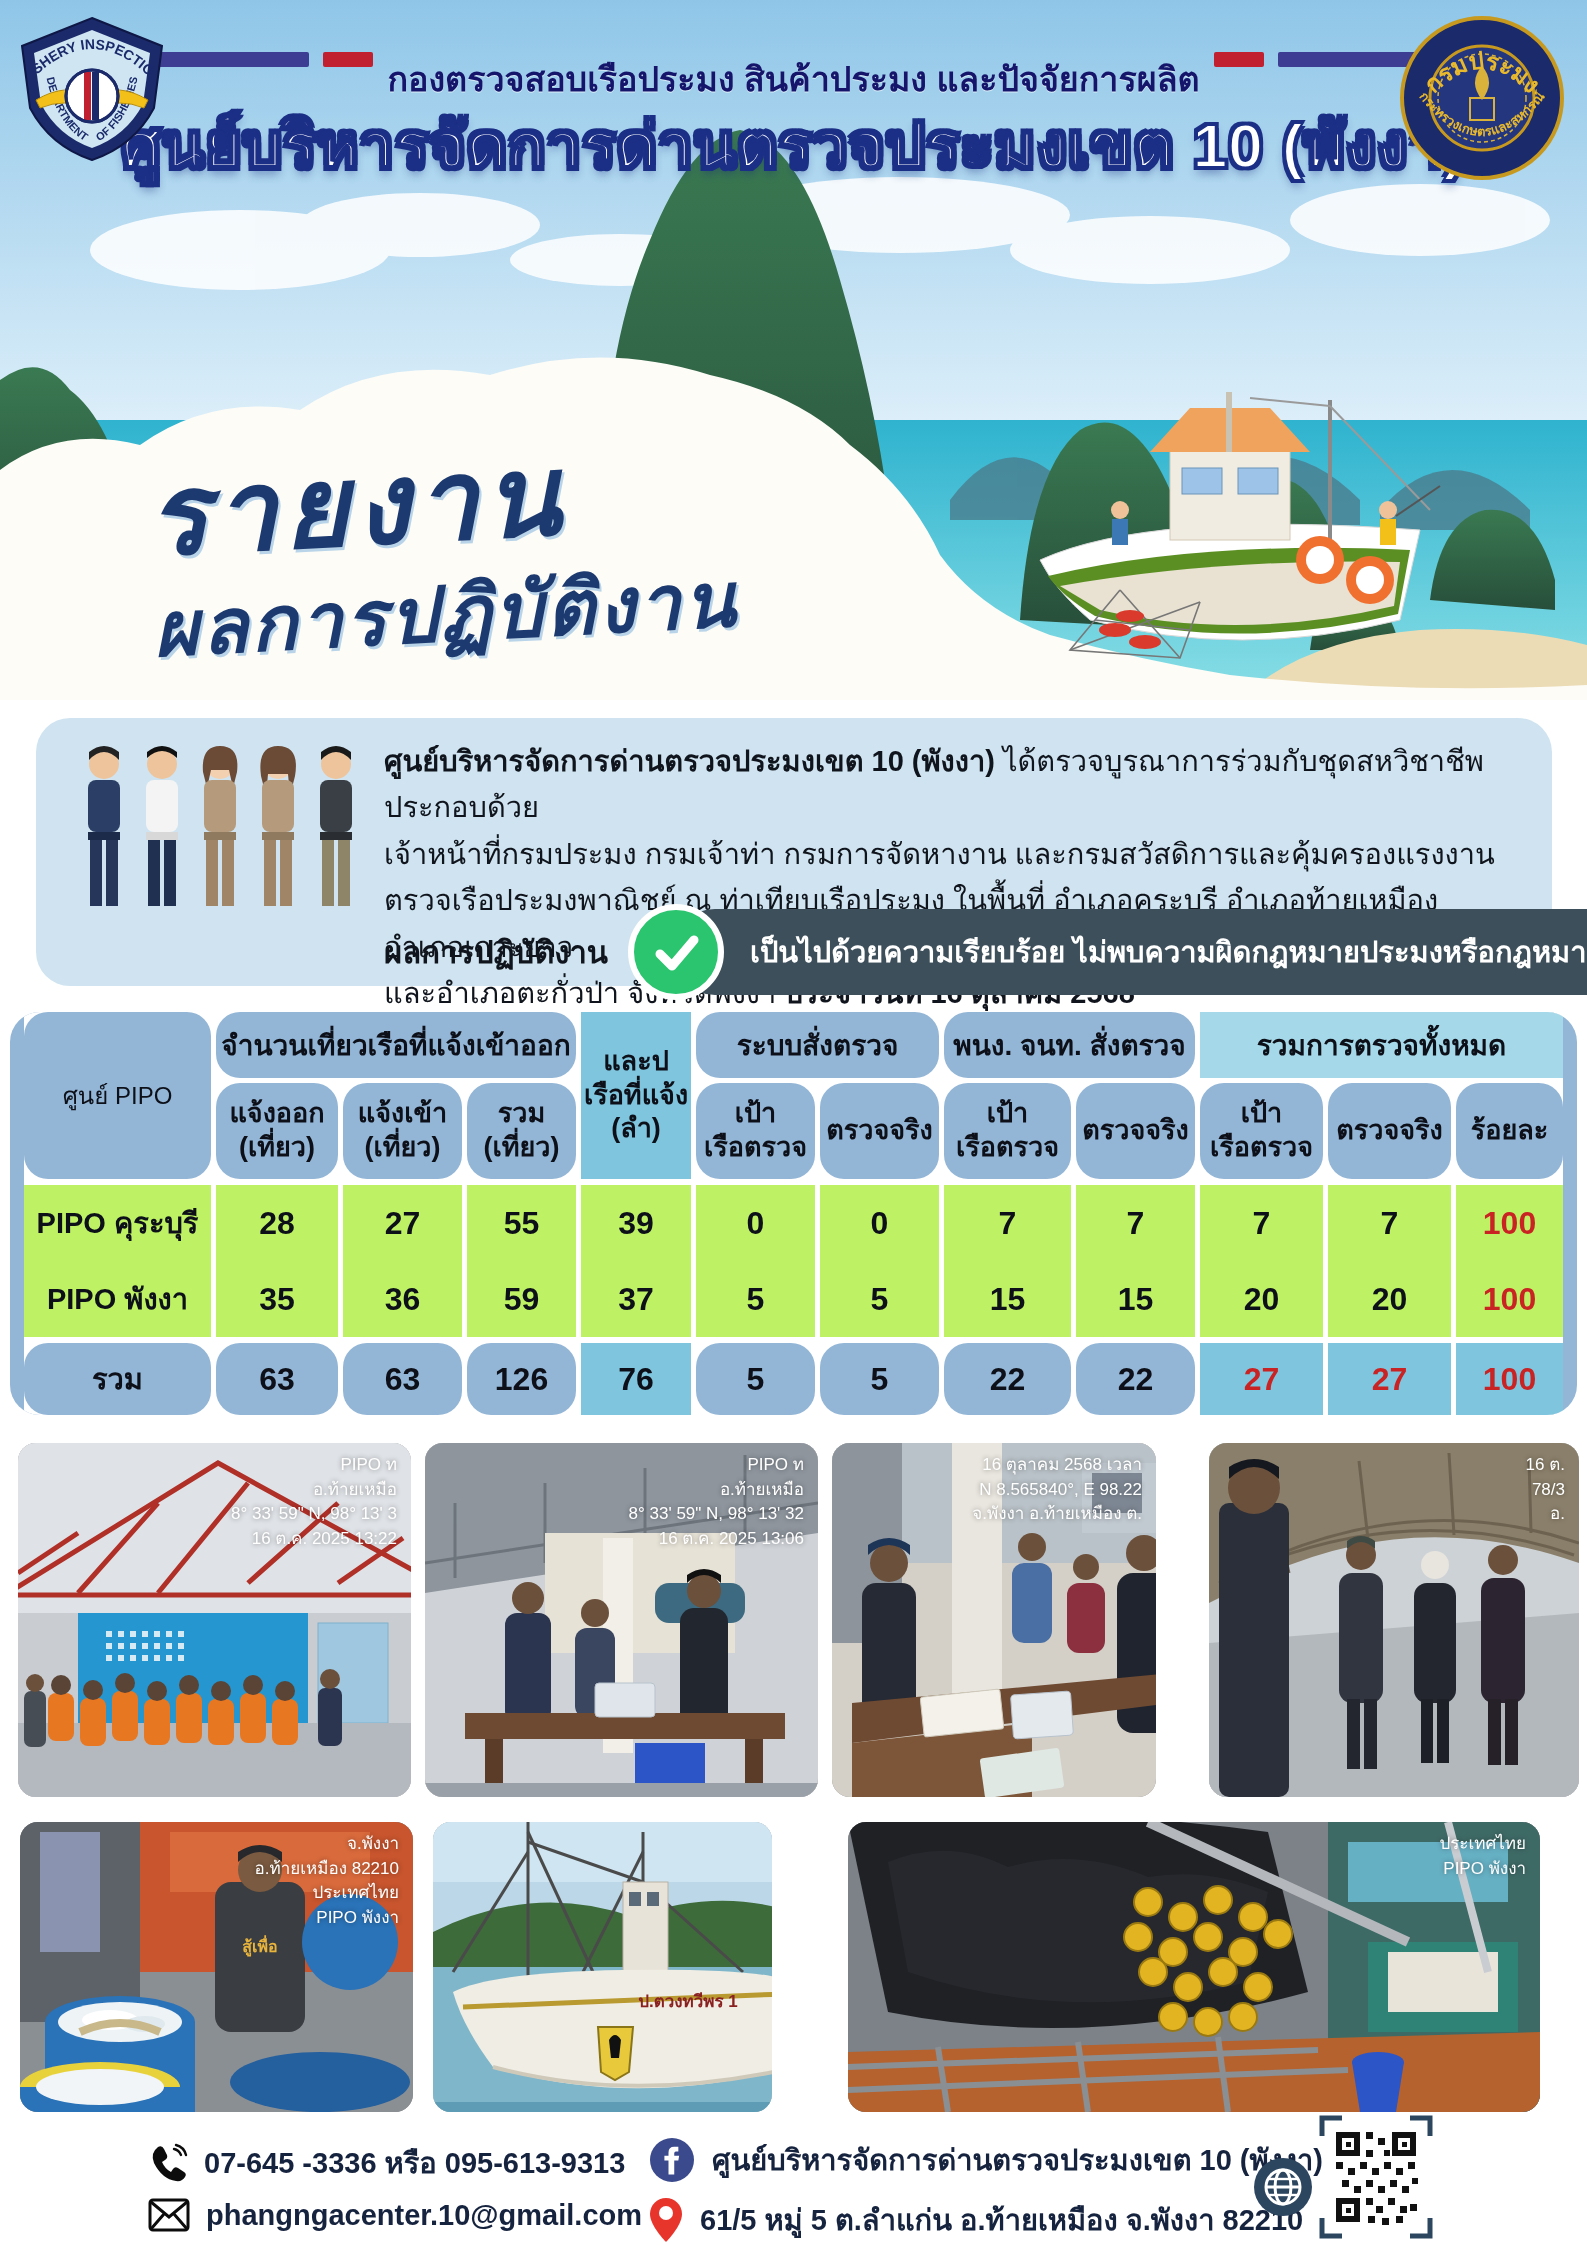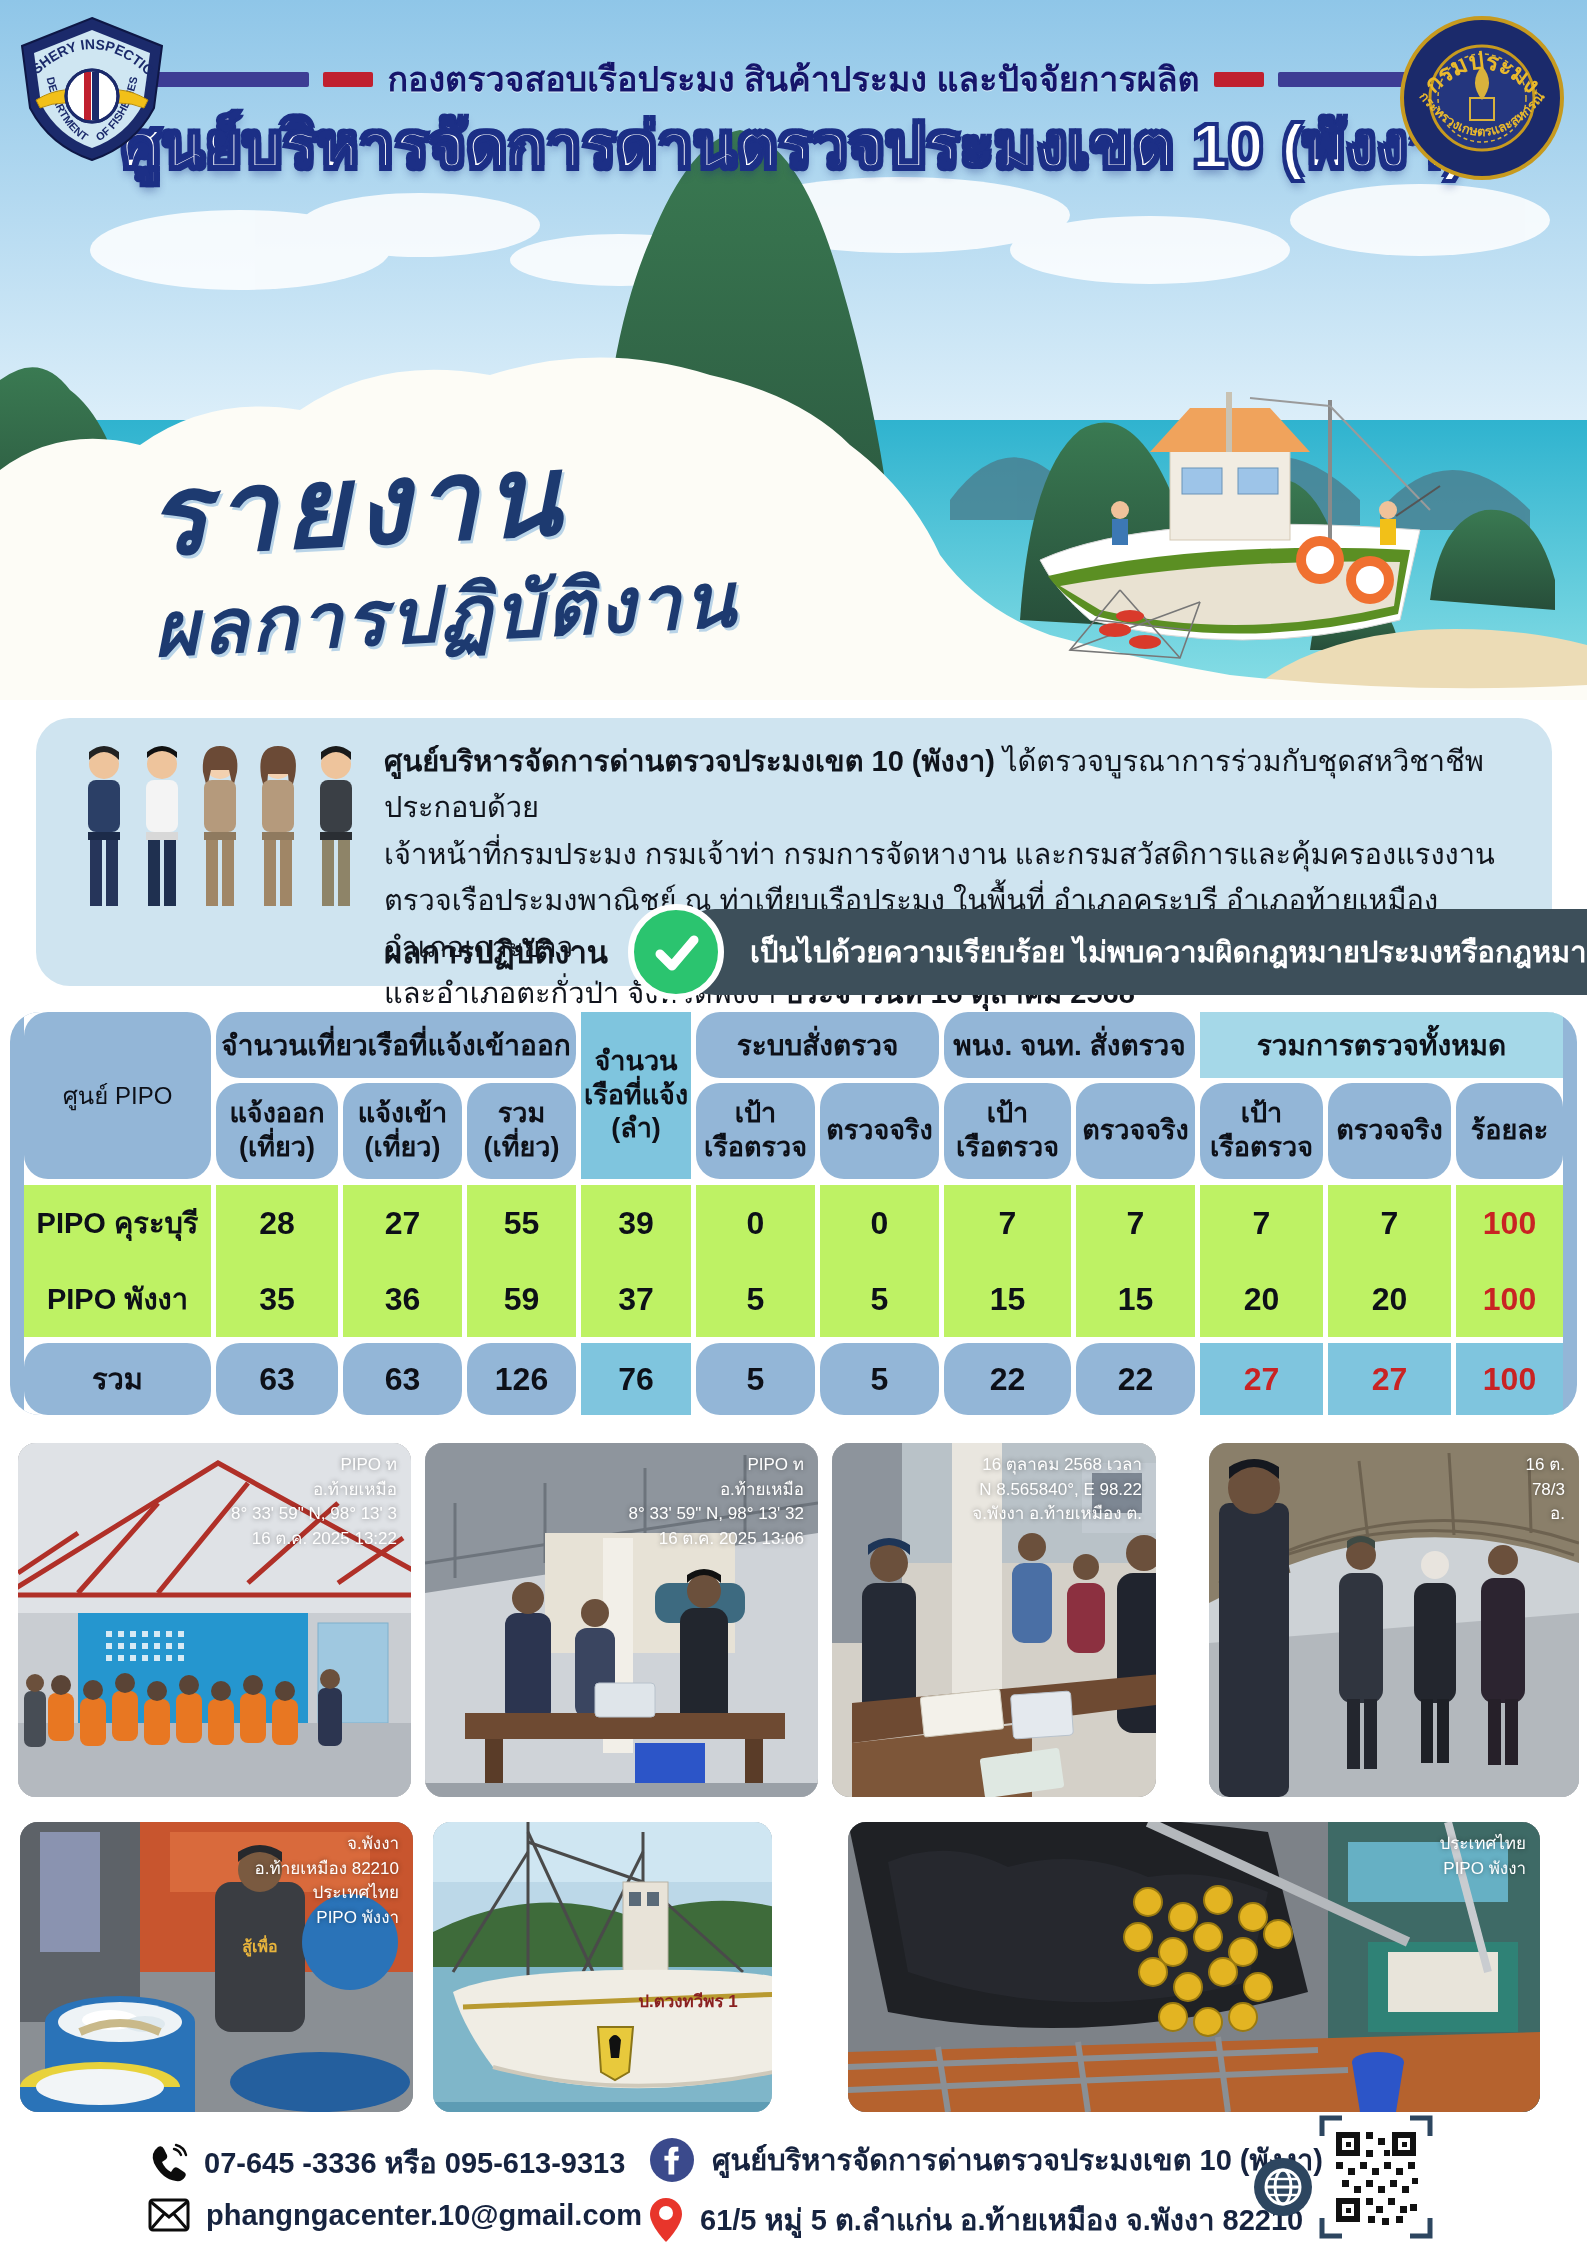--- a/index.html
+++ b/index.html
@@ -3,21 +3,21 @@
 <meta charset="utf-8">
 <style>
   * { margin:0; padding:0; box-sizing:border-box; }
   html,body { background:#ffffff; }
   body { font-family:"Liberation Sans","DejaVu Sans",sans-serif; }
   .page { position:relative; width:1587px; height:2245px; background:#ffffff; overflow:hidden; margin:0 auto; }
 
   
   .hero { position:absolute; left:0; top:0; width:1587px; height:700px; overflow:hidden; background:linear-gradient(#9cc9ea,#cfe9f7); }
   .hero svg.scene { position:absolute; left:0; top:0; }
-  .division-band { position:absolute; left:0; top:52px; width:100%; display:flex; align-items:center; justify-content:center; gap:14px; }
+  .division-band { position:absolute; left:0; top:52px; width:100%; display:flex; align-items:flex-start; justify-content:center; gap:14px; }
   .bar { height:15px; border-radius:2px; }
   .bar.navy { width:190px; background:#3d3d94; }
   .bar.red { width:50px; background:#c0202f; }
   .division-text { font-size:34px; font-weight:bold; color:#15156b; white-space:nowrap; text-shadow:0 1px 0 rgba(255,255,255,.6); }
   .main-title { position:absolute; left:0; top:96px; width:100%; text-align:center;
     font-size:62px; font-weight:bold; color:#ffffff; letter-spacing:1px;
     -webkit-text-stroke:2px #1c2f86;
     text-shadow:3px 3px 0 #1c2f86,-3px 3px 0 #1c2f86,3px -3px 0 #1c2f86,-3px -3px 0 #1c2f86,0 6px 10px rgba(20,40,120,.45); }
   .badge { position:absolute; }
   .badge.left { left:16px; top:12px; }
@@ -304,21 +304,21 @@
           </svg>
       </span>
       <span class="result-pill">เป็นไปด้วยความเรียบร้อย ไม่พบความผิดกฎหมายประมงหรือกฎหมายอื่นที่เกี่ยวข้อง</span>
     </div>
   </div>
 
   <div class="table-wrap">
     <div class="table-grid">
       <div class="cell hb corner c1 r13">ศูนย์ PIPO</div>
       <div class="cell hb grp c2-4 r1">จำนวนเที่ยวเรือที่แจ้งเข้าออก</div>
-      <div class="cell hc sub c5 r13">จำนวน
+      <div class="cell hc sub c5 r13">และป
 เรือที่แจ้ง
 (ลำ)</div>
       <div class="cell hb grp c6-7 r1">ระบบสั่งตรวจ</div>
       <div class="cell hb grp c8-9 r1">พนง. จนท. สั่งตรวจ</div>
       <div class="cell hcl grp c10-12 r1">รวมการตรวจทั้งหมด</div>
 
       <div class="cell hb sub c2 r3">แจ้งออก
 (เที่ยว)</div>
       <div class="cell hb sub c3 r3">แจ้งเข้า
 (เที่ยว)</div>

